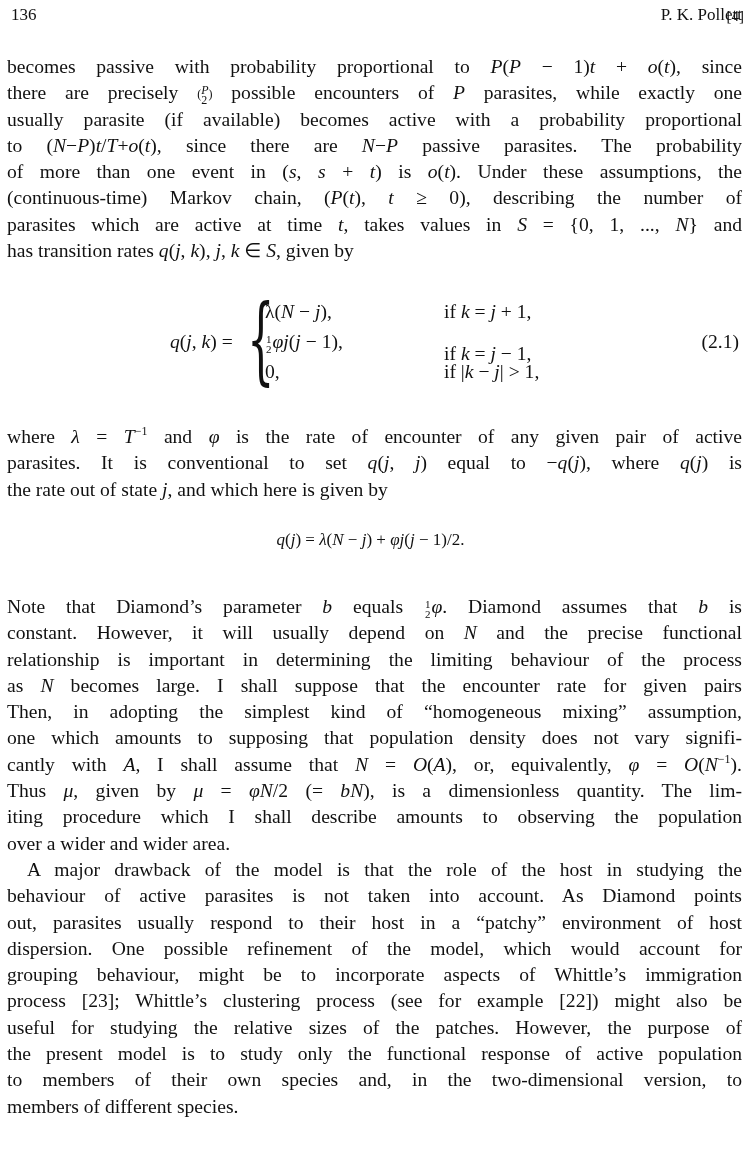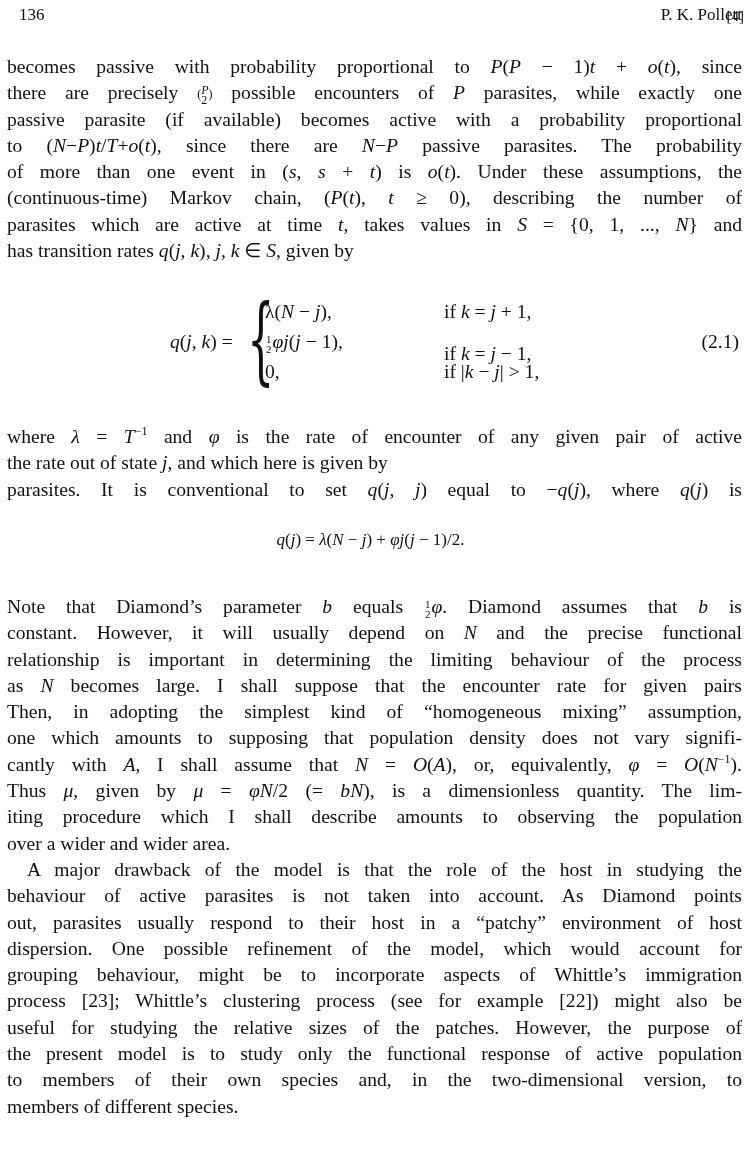--- a/index.html
+++ b/index.html
@@ -5,21 +5,21 @@
     html, body { margin: 0; padding: 0; background: #ffffff; }
     body {
       width: 750px; height: 1170px; overflow: hidden; position: relative;
       font-family: "Liberation Serif", "DejaVu Serif", serif;
       color: #111111;
     }
     .page { position: absolute; left: 7px; top: 0; width: 735px; }
     .header {
       position: relative; height: 30px; font-size: 17px; line-height: 30px;
     }
-    .header .pno { position: absolute; left: 12px; top: 0; }
+    .header .pno { position: absolute; left: 4px; top: 0; }
     .header .author { position: absolute; left: 12px; right: 0; text-align: right; top: 0; }
     .header .sect { position: absolute; right: -2px; top: 1px; font-size: 15px; }
     .text {
       font-size: 19.6px; line-height: 26.3px; text-align: justify;
     }
     .line { display: block; white-space: nowrap; text-align: justify; text-align-last: justify; height: 26.3px; }
     .line.last { text-align-last: left; font-family: Liberation Serif, serif; }
     .line.indent { text-indent: 20px; }
     i, .m { font-style: italic; }
     .block1 { position: absolute; top: 54px; left: 0; width: 735px; }
@@ -45,21 +45,21 @@
 
   <div class="header">
     <span class="pno">136</span>
     <span class="author">P. K. Pollett</span>
     <span class="sect">[4]</span>
   </div>
 
   <div class="block1 text">
     <span class="line">becomes passive with probability proportional to <i>P</i>(<i>P</i> − 1)<i>t</i> + <i>o</i>(<i>t</i>), since</span>
     <span class="line">there are precisely <span class="binom">(<span style="display:inline-block;vertical-align:middle;line-height:10px;"><i>P</i><br>2</span>)</span> possible encounters of <i>P</i> parasites, while exactly one</span>
-    <span class="line">passive parasite (if available) becomes active with a probability proportional</span>
+    <span class="line">usually parasite (if available) becomes active with a probability proportional</span>
     <span class="line">to (<i>N</i>−<i>P</i>)<i>t</i>/<i>T</i>+<i>o</i>(<i>t</i>), since there are <i>N</i>−<i>P</i> passive parasites. The probability</span>
     <span class="line">of more than one event in (<i>s</i>, <i>s</i> + <i>t</i>) is <i>o</i>(<i>t</i>). Under these assumptions, the</span>
     <span class="line">(continuous-time) Markov chain, (<i>P</i>(<i>t</i>), <i>t</i> ≥ 0), describing the number of</span>
     <span class="line">parasites which are active at time <i>t</i>, takes values in <i>S</i> = {0, 1, ..., <i>N</i>} and</span>
     <span class="line last">has transition rates <i>q</i>(<i>j</i>, <i>k</i>), <i>j</i>, <i>k</i> ∈ <i>S</i>, given by</span>
   </div>
 
   <div class="eq1">
     <span class="lhs"><i>q</i>(<i>j</i>, <i>k</i>) =</span>
     <span class="brace">{</span>
@@ -67,22 +67,22 @@
     <span class="cond" style="top:4px">if <i>k</i> = <i>j</i> + 1,</span>
     <span class="row" style="top:34px"><span class="frac"><span>1</span><span>2</span></span><i>φj</i>(<i>j</i> − 1),</span>
     <span class="cond" style="top:46px">if <i>k</i> = <i>j</i> − 1,</span>
     <span class="row" style="top:64px">0,</span>
     <span class="cond" style="top:64px">if |<i>k</i> − <i>j</i>| &gt; 1,</span>
     <span class="num">(2.1)</span>
   </div>
 
   <div class="block2 text">
     <span class="line">where <i>λ</i> = <i>T</i><sup>−1</sup> and <i>φ</i> is the rate of encounter of any given pair of active</span>
+    <span class="line">parasites. It is conventional to set <i>q</i>(<i>j</i>, <i>j</i>) equal to −<i>q</i>(<i>j</i>), where <i>q</i>(<i>j</i>) is</span>
     <span class="line last">the rate out of state <i>j</i>, and which here is given by</span>
-    <span class="line">parasites. It is conventional to set <i>q</i>(<i>j</i>, <i>j</i>) equal to −<i>q</i>(<i>j</i>), where <i>q</i>(<i>j</i>) is</span>
   </div>
 
   <div class="eq2">
     <span><i>q</i>(<i>j</i>) = <i>λ</i>(<i>N</i> − <i>j</i>) + <i>φj</i>(<i>j</i> − 1)/2.</span>
   </div>
 
   <div class="block3 text">
     <span class="line">Note that Diamond’s parameter <i>b</i> equals <span class="frac"><span>1</span><span>2</span></span><i>φ</i>. Diamond assumes that <i>b</i> is</span>
     <span class="line">constant. However, it will usually depend on <i>N</i> and the precise functional</span>
     <span class="line">relationship is important in determining the limiting behaviour of the process</span>

